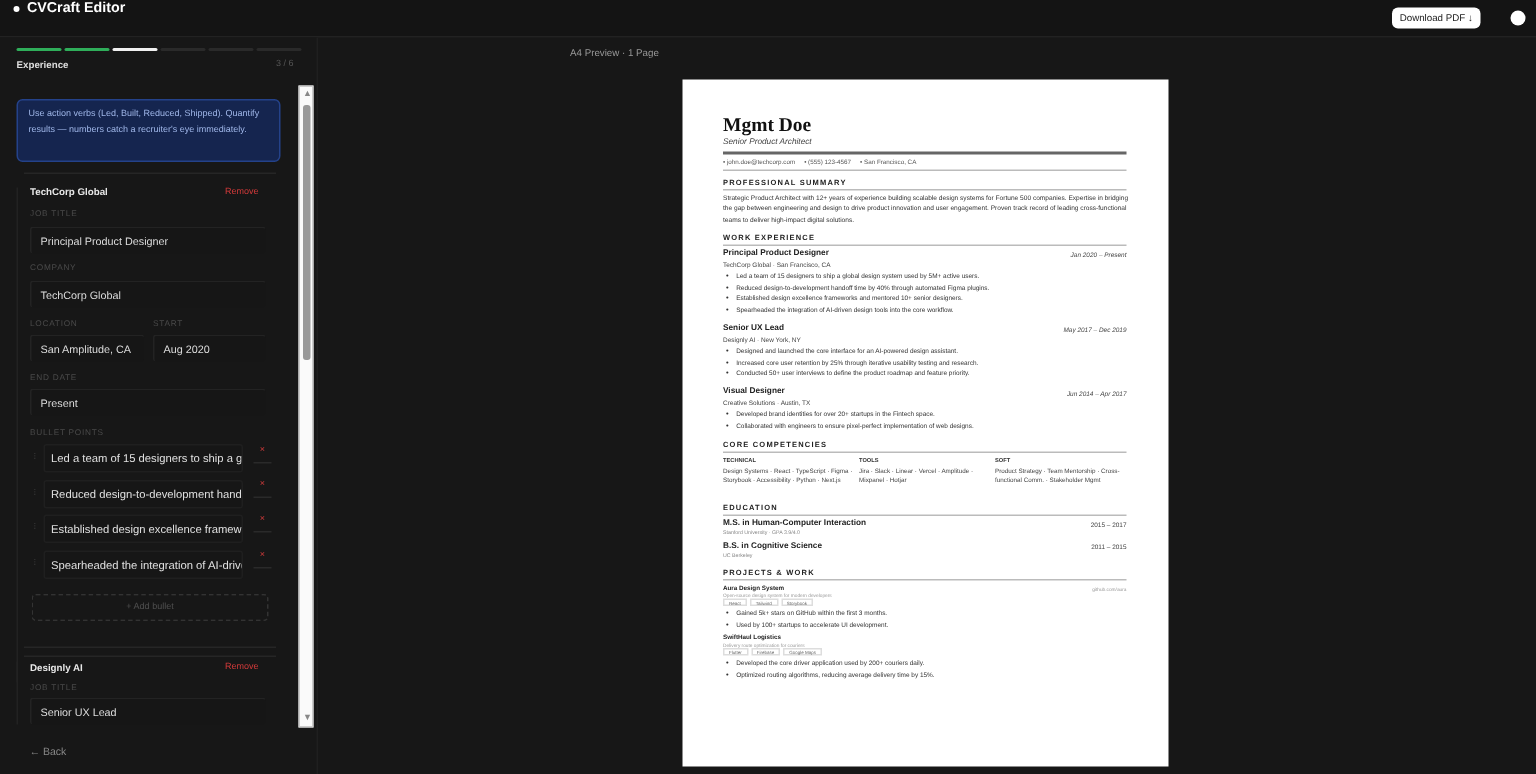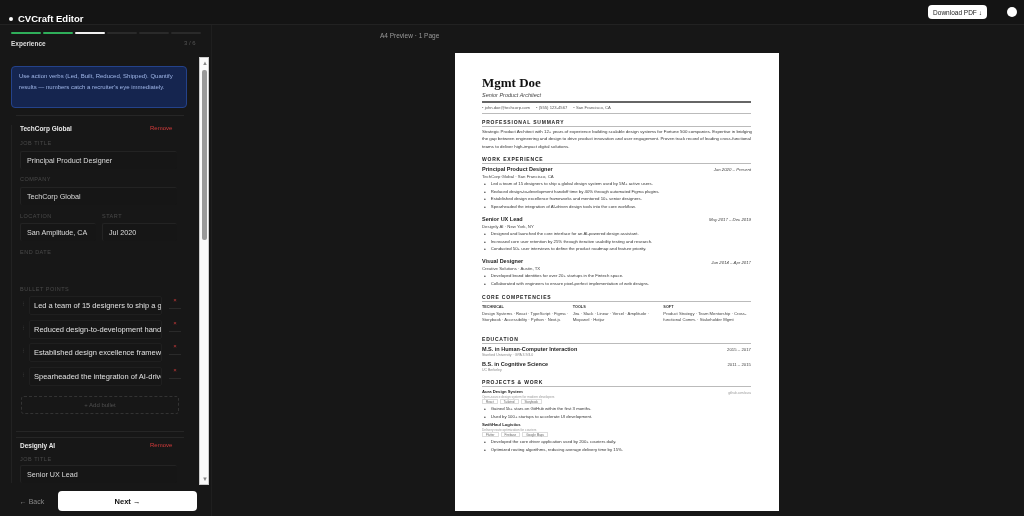--- a/index.html
+++ b/index.html
@@ -1,17 +1,17 @@
 <!DOCTYPE html>
 <html><head>
 <meta charset="utf-8">
 <style>
   * { box-sizing: border-box; margin: 0; padding: 0; }
   html, body { width: 1024px; height: 516px; overflow: hidden; background: #171717; font-family: "Liberation Sans", sans-serif; color: #e6e6e6; }
-  .topbar { position: absolute; left: 0; top: 0; width: 1024px; height: 25px; background: #141414; border-bottom: 1px solid #222; display: flex; align-items: flex-end; }
+  .topbar { position: absolute; left: 0; top: 0; width: 1024px; height: 25px; background: #141414; border-bottom: 1px solid #222; display: flex; align-items: flex-start; }
   .brand { display: flex; align-items: center; margin-left: 9px; font-weight: bold; font-size: 9.5px; color: #fff; }
   .brand-dot { width: 4px; height: 4px; border-radius: 50%; background: #fff; margin-right: 5px; }
   .dl-btn { position: absolute; left: 928px; top: 5px; width: 59px; height: 14px; background: #fff; color: #222; border-radius: 4px; font-size: 6.5px; display: flex; align-items: center; justify-content: center; border: none; }
   .theme-toggle { position: absolute; left: 1007px; top: 7px; width: 10px; height: 10px; border-radius: 50%; background: #fff; }
 
   .sidebar { position: absolute; left: 0; top: 25px; width: 212px; height: 491px; background: #171717; border-right: 1px solid #1f1f1f; }
   .steps { position: absolute; left: 11px; top: 7px; display: flex; gap: 2px; }
   .step { width: 30px; height: 2px; background: #2a2a2a; border-radius: 1px; }
   .step.done { background: #2fae5a; }
   .step.active { background: #f0f0f0; }
@@ -101,23 +101,24 @@
 
       <div class="field-label" style="left:8px;top:15px">JOB TITLE</div>
       <div class="field" style="left:8px;top:26px;width:157px">Principal Product Designer</div>
 
       <div class="field-label" style="left:8px;top:51px">COMPANY</div>
       <div class="field" style="left:8px;top:62px;width:157px">TechCorp Global</div>
 
       <div class="field-label" style="left:8px;top:88px">LOCATION</div>
       <div class="field" style="left:8px;top:98px;width:76px">San Amplitude, CA</div>
       <div class="field-label" style="left:90px;top:88px">START</div>
-      <div class="field" style="left:90px;top:98px;width:75px">Jul 2020</div>
+      <div class="field" style="left:90px;top:98px;width:75px">Aug 2020</div>
 
       <div class="field-label" style="left:8px;top:124px">END DATE</div>
+      <div class="field" style="left:8px;top:134px;width:157px">Present</div>
 
       <div class="field-label" style="left:8px;top:161px">BULLET POINTS</div>
 
       <div class="bullet-num" style="left:9px;top:176px">⋮</div>
       <div class="bullet-field" style="top:171px">Led a team of 15 designers to ship a global design system used by 5M+ active users.</div>
       <div class="bullet-del" style="top:172px">×</div>
 
       <div class="bullet-num" style="left:9px;top:200px">⋮</div>
       <div class="bullet-field" style="top:195px">Reduced design-to-development handoff time by 40% through automated Figma plugins.</div>
       <div class="bullet-del" style="top:195px">×</div>
@@ -144,21 +145,20 @@
     </div>
   </div>
 
   <div class="scrollbar" style="top:32px">
     <div class="sb-up">▲</div>
     <div class="sb-thumb"></div>
     <div class="sb-down">▼</div>
   </div>
 
   <button class="back-btn" style="top:466px">← Back</button>
-  <button class="next-btn" style="top:466px">Next →</button>
 </div>
 
 <div class="preview-label">A4 Preview · 1 Page</div>
 
 <div class="page">
   <div class="r-name">Mgmt Doe</div>
   <div class="r-title">Senior Product Architect</div>
   <div class="r-rule-thick"></div>
   <div class="r-contact">
     <span>• john.doe@techcorp.com</span>

